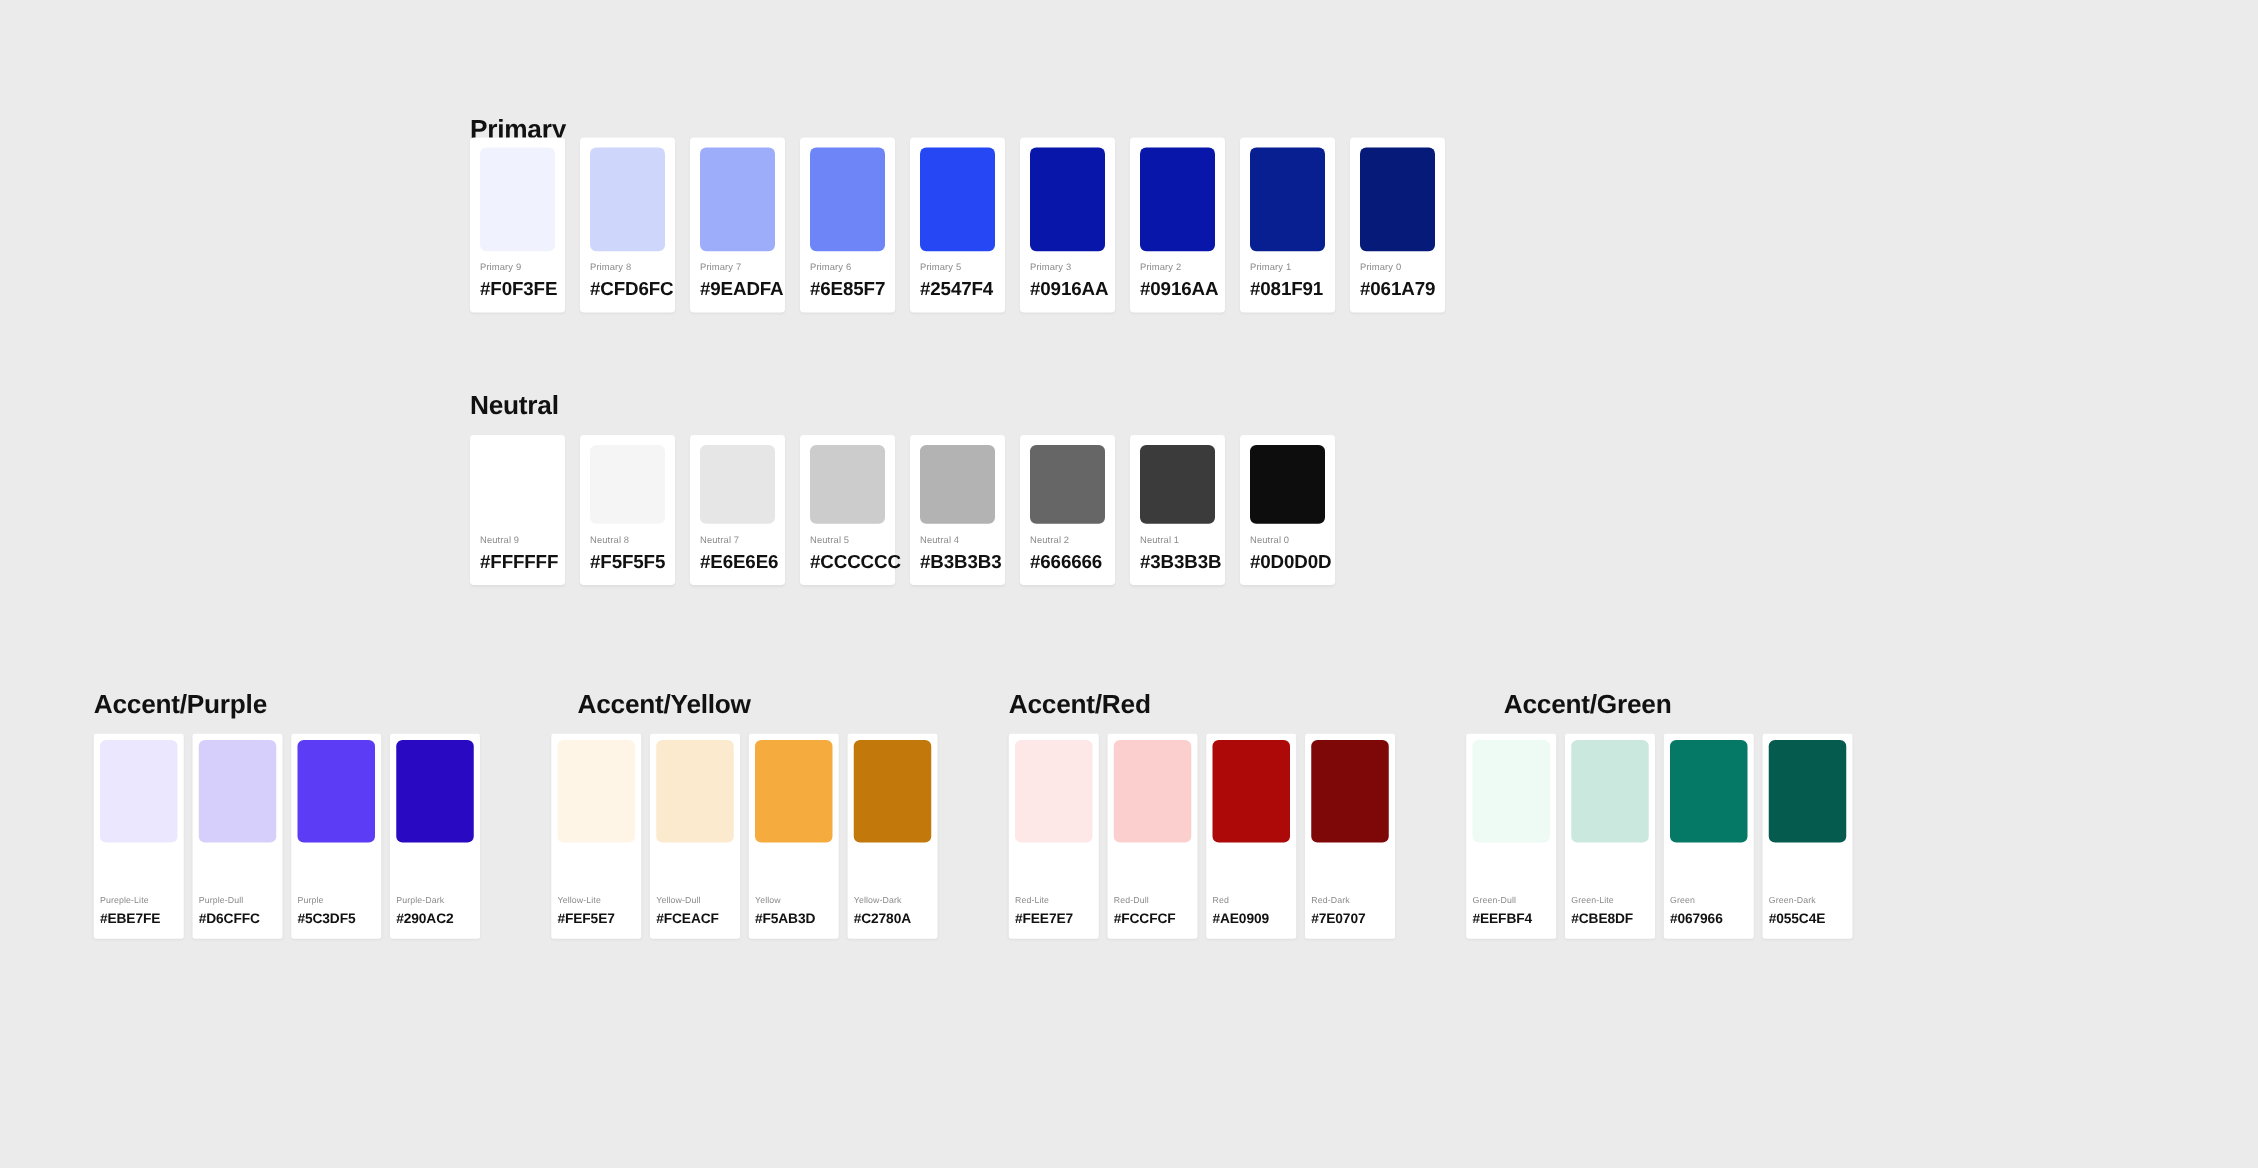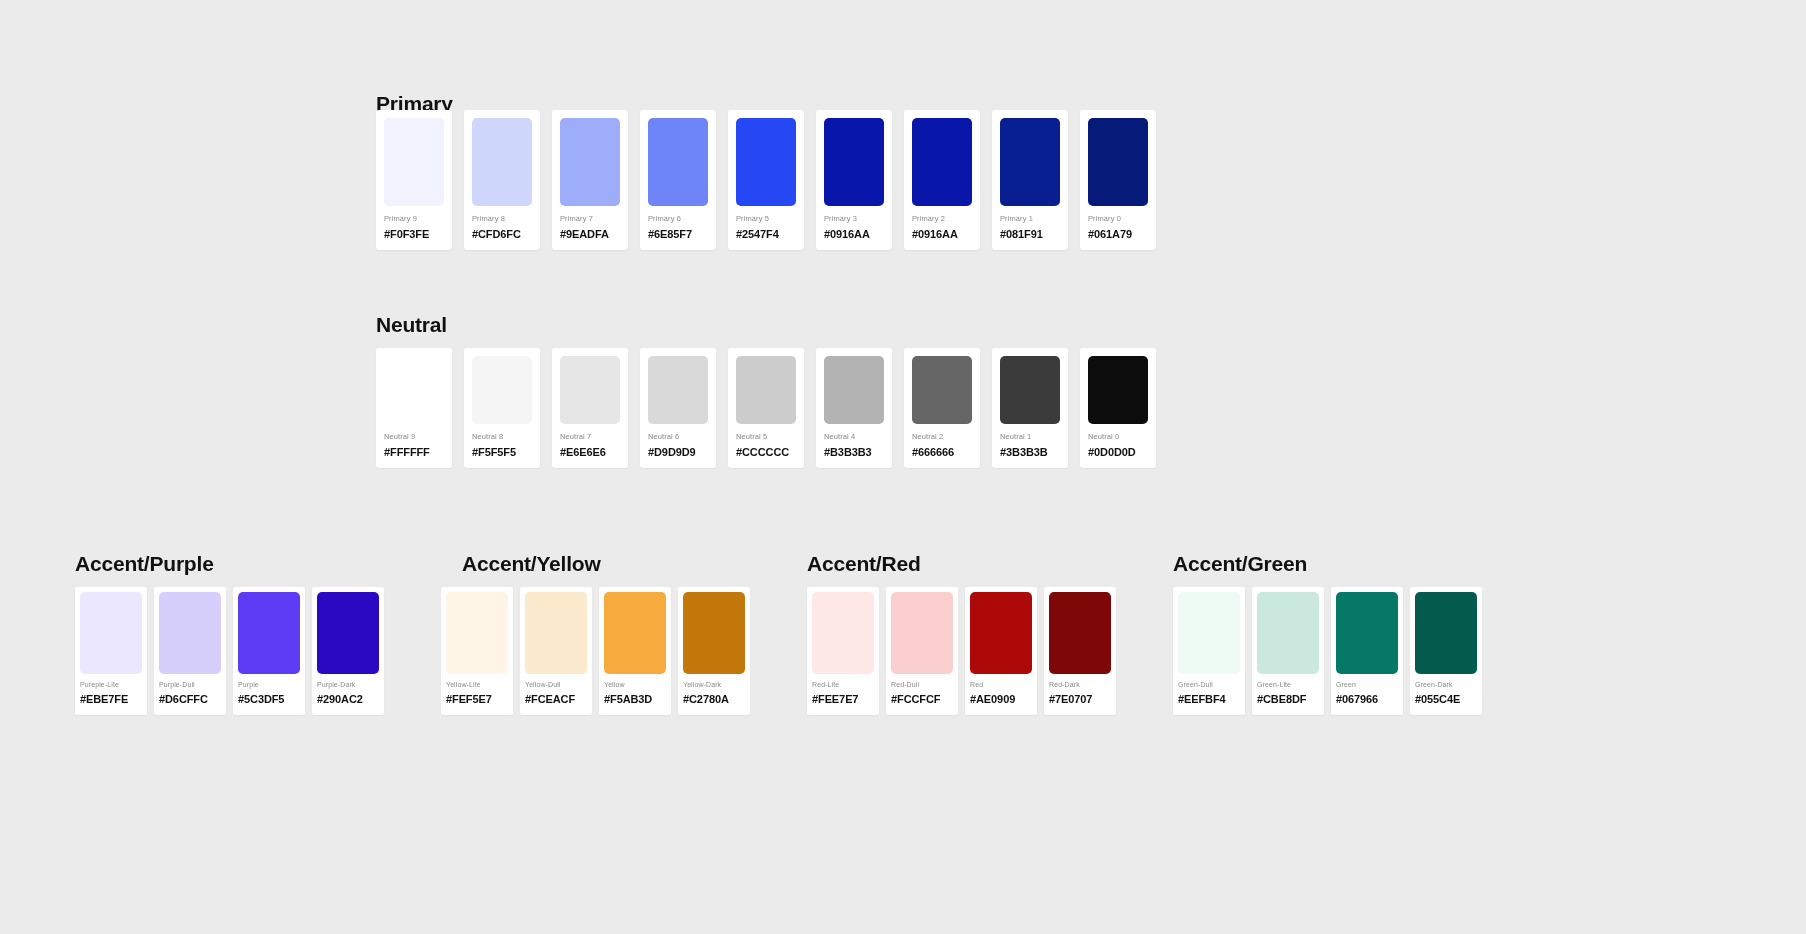--- a/index.html
+++ b/index.html
@@ -66,21 +66,21 @@
 
   .swatch-name {
     font-size: 7.5px;
     color: #8a8a8a;
     line-height: 1.1;
     white-space: nowrap;
     letter-spacing: 0.1px;
   }
 
   .swatch-hex {
-    font-size: 11px;
+    font-size: 15px;
     font-weight: 700;
     color: #111111;
     line-height: 1.2;
     margin-top: 5px;
     white-space: nowrap;
     letter-spacing: -0.1px;
   }
 
   
   #primary-group { left: 376px; top: 110px; }
@@ -100,41 +100,42 @@
     position: absolute;
     display: flex;
     align-items: flex-start;
     gap: 7px;
   }
 
   .accent-group .swatch-card {
     width: 72px;
     padding: 5px 5px 9px 5px;
     border-radius: 2px;
+    gap: 36px;
   }
 
   .accent-group .chip {
     width: 100%;
     height: 82px;
     border-radius: 5px;
   }
 
   .accent-group .swatch-meta { margin-top: 7px; }
   .accent-group .swatch-name { font-size: 7px; }
   .accent-group .swatch-hex { font-size: 11px; margin-top: 4px; }
 
   #purple-group { left: 75px;   top: 587px; }
   #yellow-group { left: 441px;  top: 587px; }
   #red-group    { left: 807px;  top: 587px; }
   #green-group  { left: 1173px; top: 587px; align-items: center; }
 
   #purple-title { left: 75px;   top: 552px; }
   #yellow-title { left: 462px;  top: 552px; }
   #red-title    { left: 807px;  top: 552px; }
-  #green-title  { left: 1173px; top: 552px; }
+  #green-title  { left: 1203px; top: 552px; }
 
   #primary-title { left: 376px; top: 92px; }
   #neutral-title { left: 376px; top: 313px; }
 
   
   .chip.dotted {
     background-image:
       radial-gradient(circle at 1px 1px, rgba(120,140,200,0.30) 0.9px, transparent 1.1px);
     background-size: 7px 7px;
   }
@@ -238,27 +239,20 @@
         </div>
       </div>
       <div class="swatch-card">
         <div class="chip dotted-neutral" style="background: rgb(230, 230, 230);"></div>
         <div class="swatch-meta">
           <div class="swatch-name">Neutral 7</div>
           <div class="swatch-hex">#E6E6E6</div>
         </div>
       </div>
       <div class="swatch-card">
-        <div class="chip" style="background: rgb(217, 217, 217);"></div>
-        <div class="swatch-meta">
-          <div class="swatch-name">Neutral 6</div>
-          <div class="swatch-hex">#D9D9D9</div>
-        </div>
-      </div>
-      <div class="swatch-card">
         <div class="chip" style="background: rgb(204, 204, 204);"></div>
         <div class="swatch-meta">
           <div class="swatch-name">Neutral 5</div>
           <div class="swatch-hex">#CCCCCC</div>
         </div>
       </div>
       <div class="swatch-card">
         <div class="chip" style="background: rgb(179, 179, 179);"></div>
         <div class="swatch-meta">
           <div class="swatch-name">Neutral 4</div>

